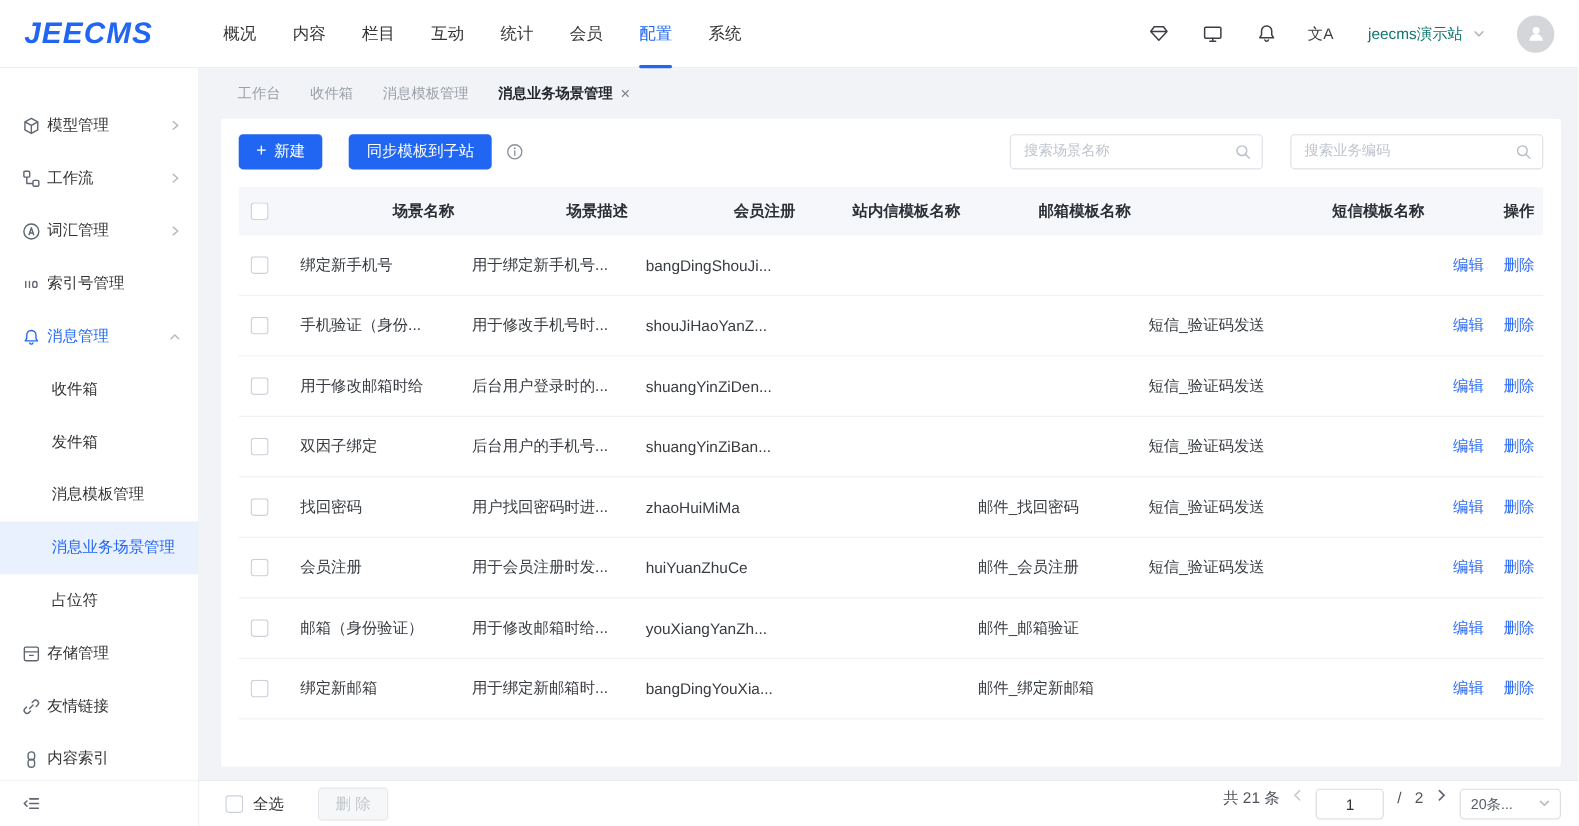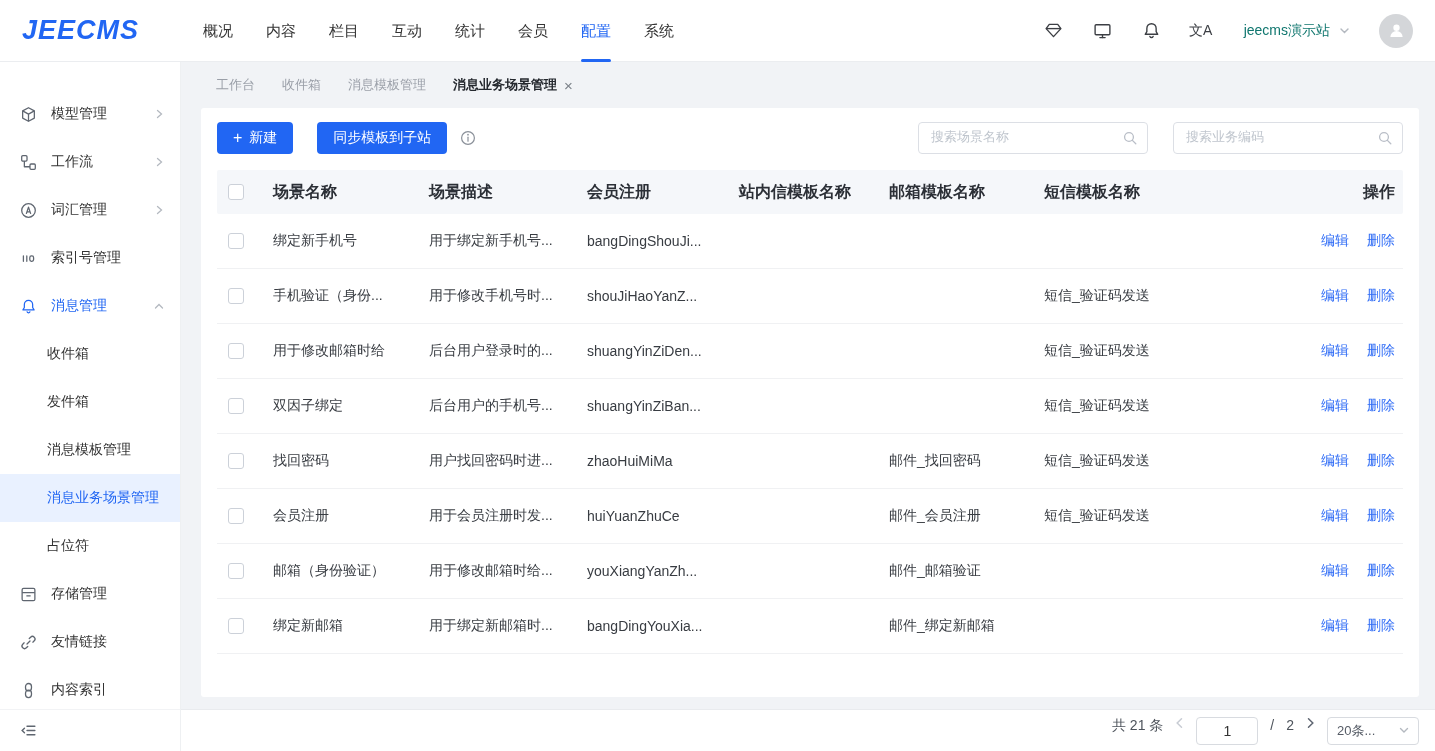--- a/index.html
+++ b/index.html
@@ -25,21 +25,21 @@
   .lang-glyph { font-size:14px; color:#3c3f44; font-weight:500; white-space:nowrap; }
   .site-switch { display:flex; align-items:center; gap:9px; font-size:14px; color:#0f766e;
                  cursor:pointer; margin-left:4px; white-space:nowrap; }
   .avatar { width:34px; height:34px; border-radius:50%; background:#d4d6d9;
             display:flex; align-items:center; justify-content:center; cursor:pointer; flex:none; }
   
   .body-row { display:flex; height:689px; }
   .sidebar { width:181px; background:#fff; border-right:1px solid #eef0f2;
              padding-top:28px; position:relative; overflow:hidden; flex:none; }
   .s-item { height:48px; display:flex; align-items:center; padding:0 16px 0 20px;
-            gap:14px; font-size:14px; color:#333; cursor:pointer; white-space:nowrap; }
+            gap:6px; font-size:14px; color:#333; cursor:pointer; white-space:nowrap; }
   .s-ico { width:17px; height:17px; flex:none; display:flex; align-items:center; justify-content:center; }
   .s-chev { margin-left:auto; display:flex; }
   .s-item.active { color:#2166f3; }
   .s-sub { height:48px; display:flex; align-items:center; padding-left:47px;
            font-size:14px; color:#333; cursor:pointer; white-space:nowrap; }
   .s-sub.active { color:#2166f3; background:#e9f1ff; }
   .collapse-bar { position:absolute; bottom:0; left:0; width:100%; height:42px; background:#fff;
                   border-top:1px solid #f2f3f5; display:flex; align-items:center; padding-left:20px; }
   .main { flex:1; background:#f1f3f6; display:flex; flex-direction:column; min-width:0; }
   
@@ -60,21 +60,21 @@
   .info-ico { margin-left:13px; display:flex; cursor:pointer; }
   .toolbar-spacer { flex:1; }
   .search-box { position:relative; width:230px; height:32px; margin-left:25px; flex:none; }
   .search-box input { width:100%; height:100%; border:1px solid #dcdfe5; border-radius:4px;
       padding:0 34px 4px 12px; font-size:13px; color:#333; outline:none; font-family:inherit; background:#fff; }
   .search-box input::placeholder { color:#bfc5cd; }
   .search-ico { position:absolute; right:11px; top:9px; pointer-events:none; }
   
   .thead, .trow { display:grid; grid-template-columns:48px 156px 158px 152px 150px 155px 1fr 100px;
                   align-items:center; }
-  .thead { height:44px; background:#f5f7fa; font-weight:600; font-size:16px; color:#2b2f36; border-radius:2px; }
+  .thead { height:44px; background:#f5f7fa; font-weight:600; font-size:14px; color:#2b2f36; border-radius:2px;text-align:right; }
   .trow { height:55px; border-bottom:1px solid #f0f1f3; font-size:14px; color:#383c42; }
   .cell { padding:0 8px; overflow:hidden; white-space:nowrap; text-overflow:ellipsis; }
   .c-check { display:flex; align-items:center; padding-left:11px; }
   .checkbox { width:16px; height:16px; border:1px solid #ccd1d9; border-radius:3px;
               background:#fff; display:inline-block; cursor:pointer; flex:none; }
   .c-ops { display:flex; justify-content:flex-end; gap:18px; padding-right:8px; }
   .thead .c-ops { font-weight:600; }
   .lnk { color:#2f6cf6; cursor:pointer; text-decoration:none; font-size:14px; white-space:nowrap; }
   
   .footbar { height:42px; background:#fff; border-top:1px solid #e9ebee; display:flex;
@@ -452,20 +452,25 @@
           <div class="cell"></div>
           <div class="cell c-ops">
             <a class="lnk">编辑</a>
             <a class="lnk">删除</a>
           </div>
         </div>
       </div>
     </section>
 
     <footer class="footbar">
+      <div class="fb-left">
+        <span class="checkbox"></span>
+        <span class="fb-label">全选</span>
+        <button class="btn-disabled" disabled="">删 除</button>
+      </div>
       <div class="pager">
         <span>共 21 条</span>
         <span class="pg-chev">
           <svg width="9" height="12" viewBox="0 0 9 12" fill="none" stroke="#c8ccd4" stroke-width="1.5" stroke-linecap="round">
               <polyline points="6.5,1.8 2.2,6 6.5,10.2"></polyline>
             </svg>
         </span>
         <input class="pg-input" value="1" style="">
         <span>/</span>
         <span>2</span>

